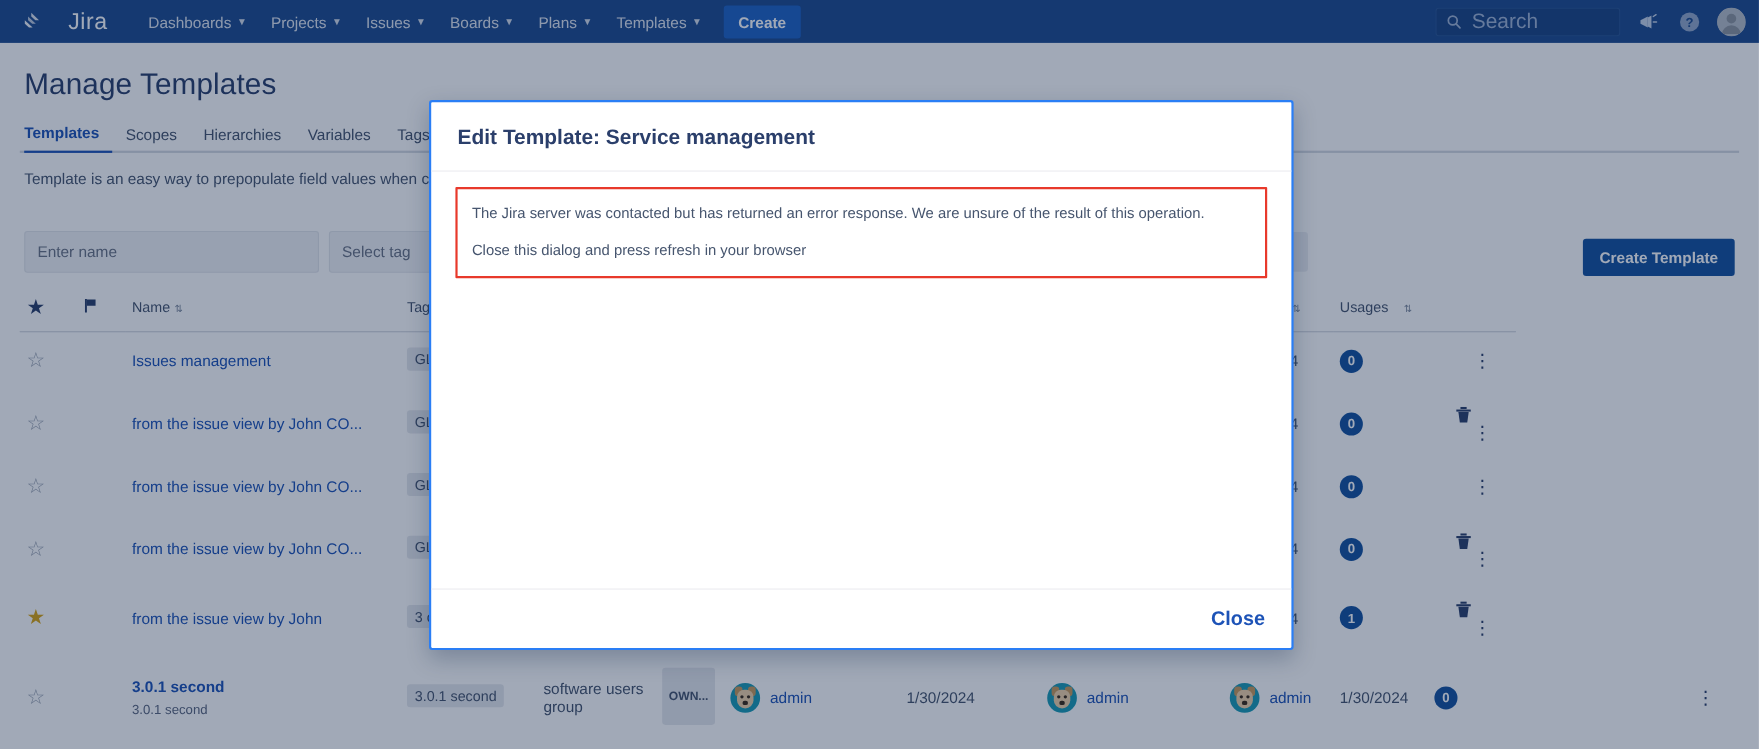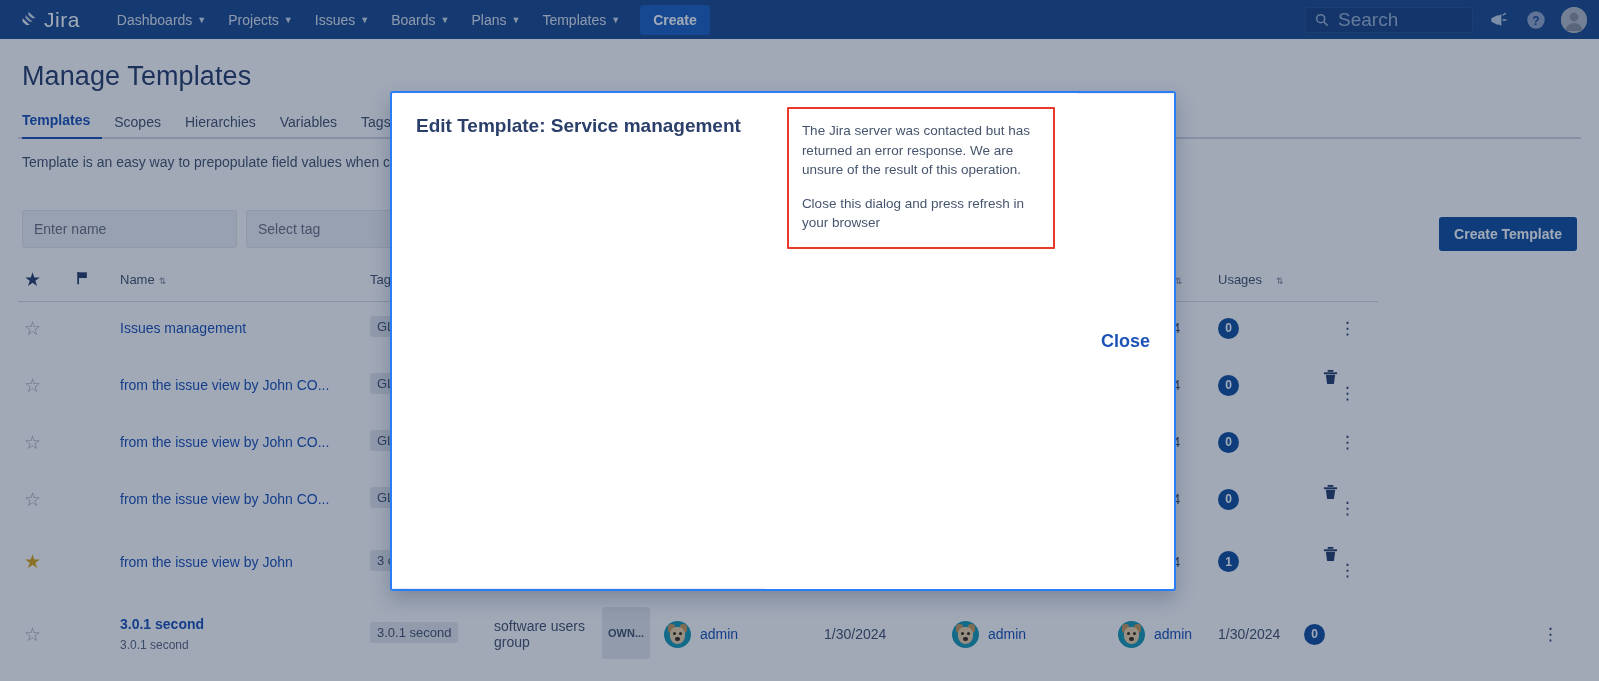--- a/index.html
+++ b/index.html
@@ -19,21 +19,21 @@
   }
 
   
   .topnav {
     position: relative; height: 39px;
     background: #1d4b8f;
     display: flex; align-items: center;
     padding: 0 12px 0 18px;
     color: #ffffff;
   }
-  .jira-logo { display: flex; align-items: center; gap: 6px; margin-right: 26px; }
+  .jira-logo { display: flex; align-items: center; gap: 24px; margin-right: 26px; }
   .jira-logo .mark { width: 20px; height: 20px; }
   .jira-logo .wordmark {
     font-size: 21px; letter-spacing: .5px; color: #ffffff; font-weight: 400;
   }
   .nav-items { display: flex; align-items: center; gap: 0px; }
   .nav-item {
     display: flex; align-items: center; gap: 5px;
     padding: 7px 11px; border-radius: 3px;
     font-size: 14px; color: #dfe5ef; white-space: nowrap;
     cursor: pointer;
@@ -91,21 +91,21 @@
   }
   .filter-row {
     display: flex; align-items: center; gap: 9px;
     margin-top: 39px;
   }
   .field {
     height: 38px; background: #f1f2f5; border: 1px solid #e2e5ea;
     border-radius: 3px; display: flex; align-items: center;
     padding: 0 11px; font-size: 14px; color: #6a7385; cursor: text;
   }
-  .field.name { width: 215px; }
+  .field.name { width: 268px; }
   .field.tag  { width: 283px; }
   .field.sel  { width: 186px; justify-content: space-between; cursor: pointer; }
   .field.owner{ width: 238px; justify-content: space-between; cursor: pointer; }
   .field .chev { font-size: 10px; color: #46556e; }
   .canapply-wrap { margin-left: 12px; display: flex; flex-direction: column; gap: 4px; }
   .canapply-label { font-size: 12px; color: #47566f; }
   .toggle {
     width: 42px; height: 21px; border-radius: 11px; background: #42526e;
     display: flex; align-items: center; padding: 2px; cursor: pointer;
   }
@@ -154,21 +154,21 @@
   .av .ear-l { left: 4px; } .av .ear-r { right: 4px; }
   .av .face { position: absolute; left: 6px; top: 6px; width: 15px; height: 17px; background: #f0d2a8; border-radius: 7px 7px 8px 8px; }
   .av .eye-l, .av .eye-r { position: absolute; top: 11px; width: 3px; height: 3px; background: #3b2a18; border-radius: 50%; }
   .av .eye-l { left: 9px; } .av .eye-r { right: 9px; }
   .av .nose { position: absolute; left: 11px; top: 16px; width: 5px; height: 4px; background: #3b2a18; border-radius: 3px; }
 
   
   .modal {
     position: absolute; left: 390px; top: 91px; width: 786px; height: 500px;
     background: #ffffff; border: 2px solid #2a7ef5; border-radius: 3px;
-    z-index: 100; display: flex; flex-direction: row;
+    z-index: 100; display: flex; flex-direction: column;
     box-shadow: 0 8px 20px rgba(9,30,66,0.25);
   }
   .modal-header {
     padding: 22px 24px 18px 24px; border-bottom: 1px solid #ebecf0;
   }
   .modal-title { font-size: 19px; font-weight: 600; color: #2b3f6b; }
   .modal-body { flex: 1; padding: 14px 22px 0 22px; overflow: hidden; }
   .error-box {
     border: 2px solid #e8392b; padding: 12px 13px 14px 13px; border-radius: 1px;
   }

